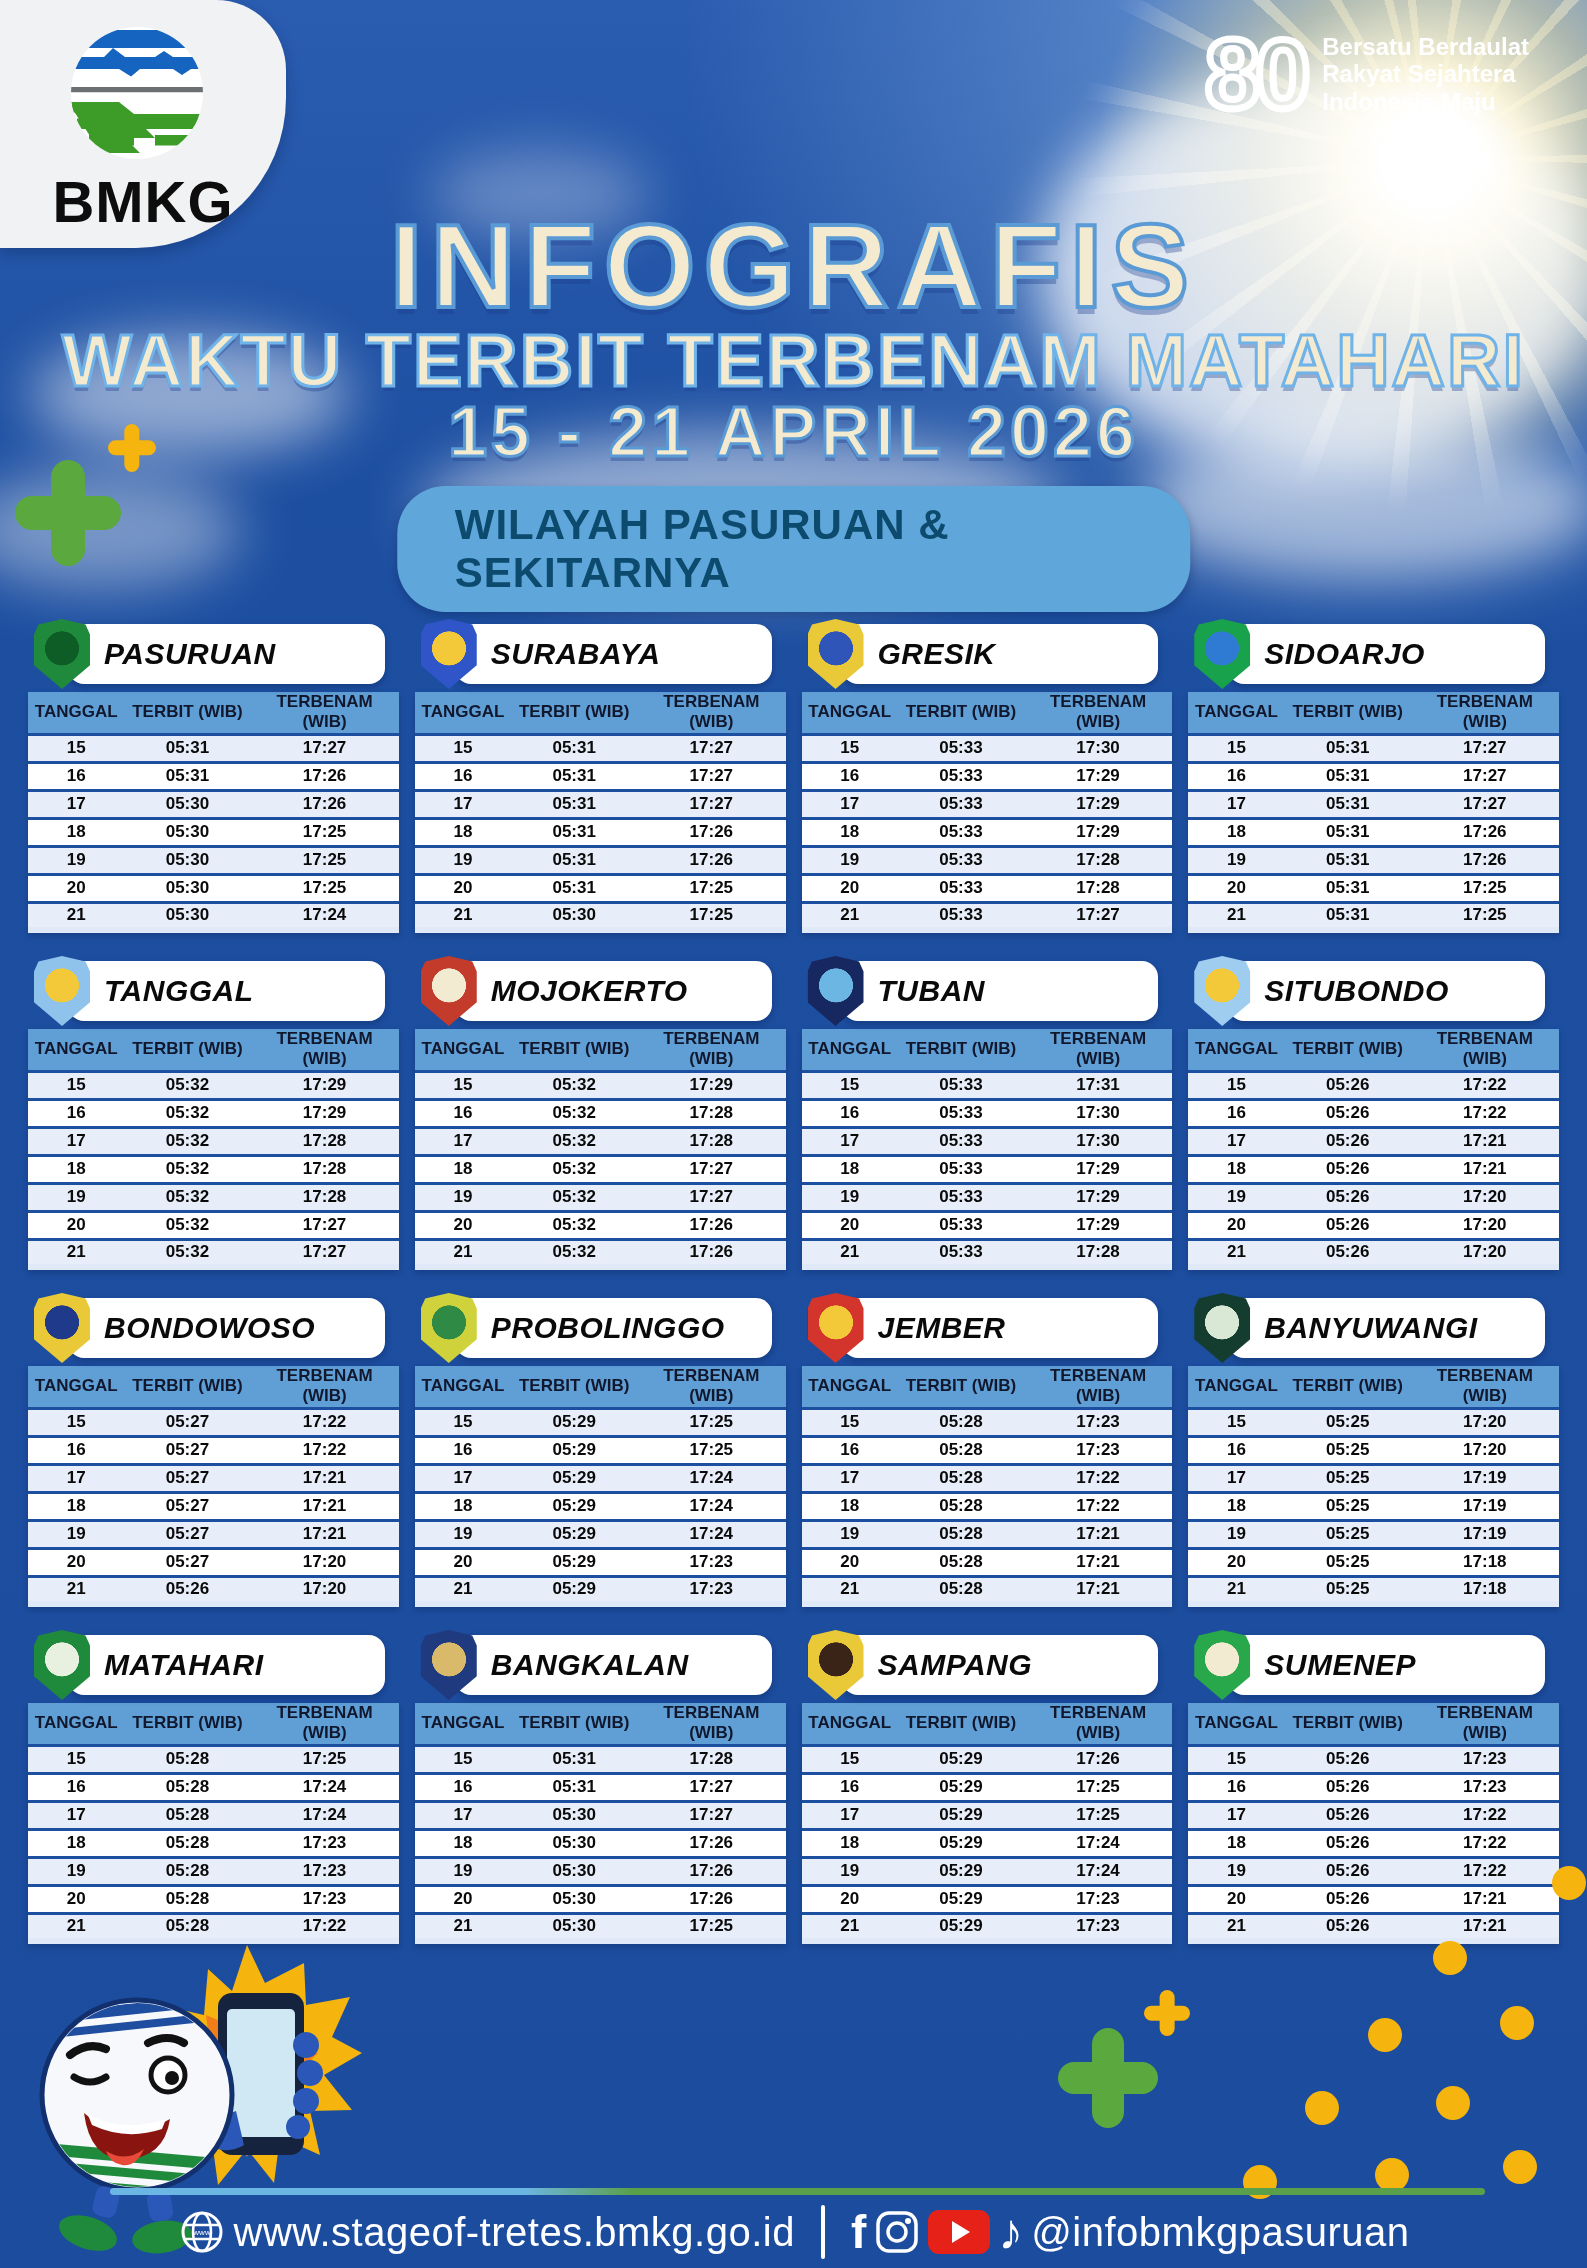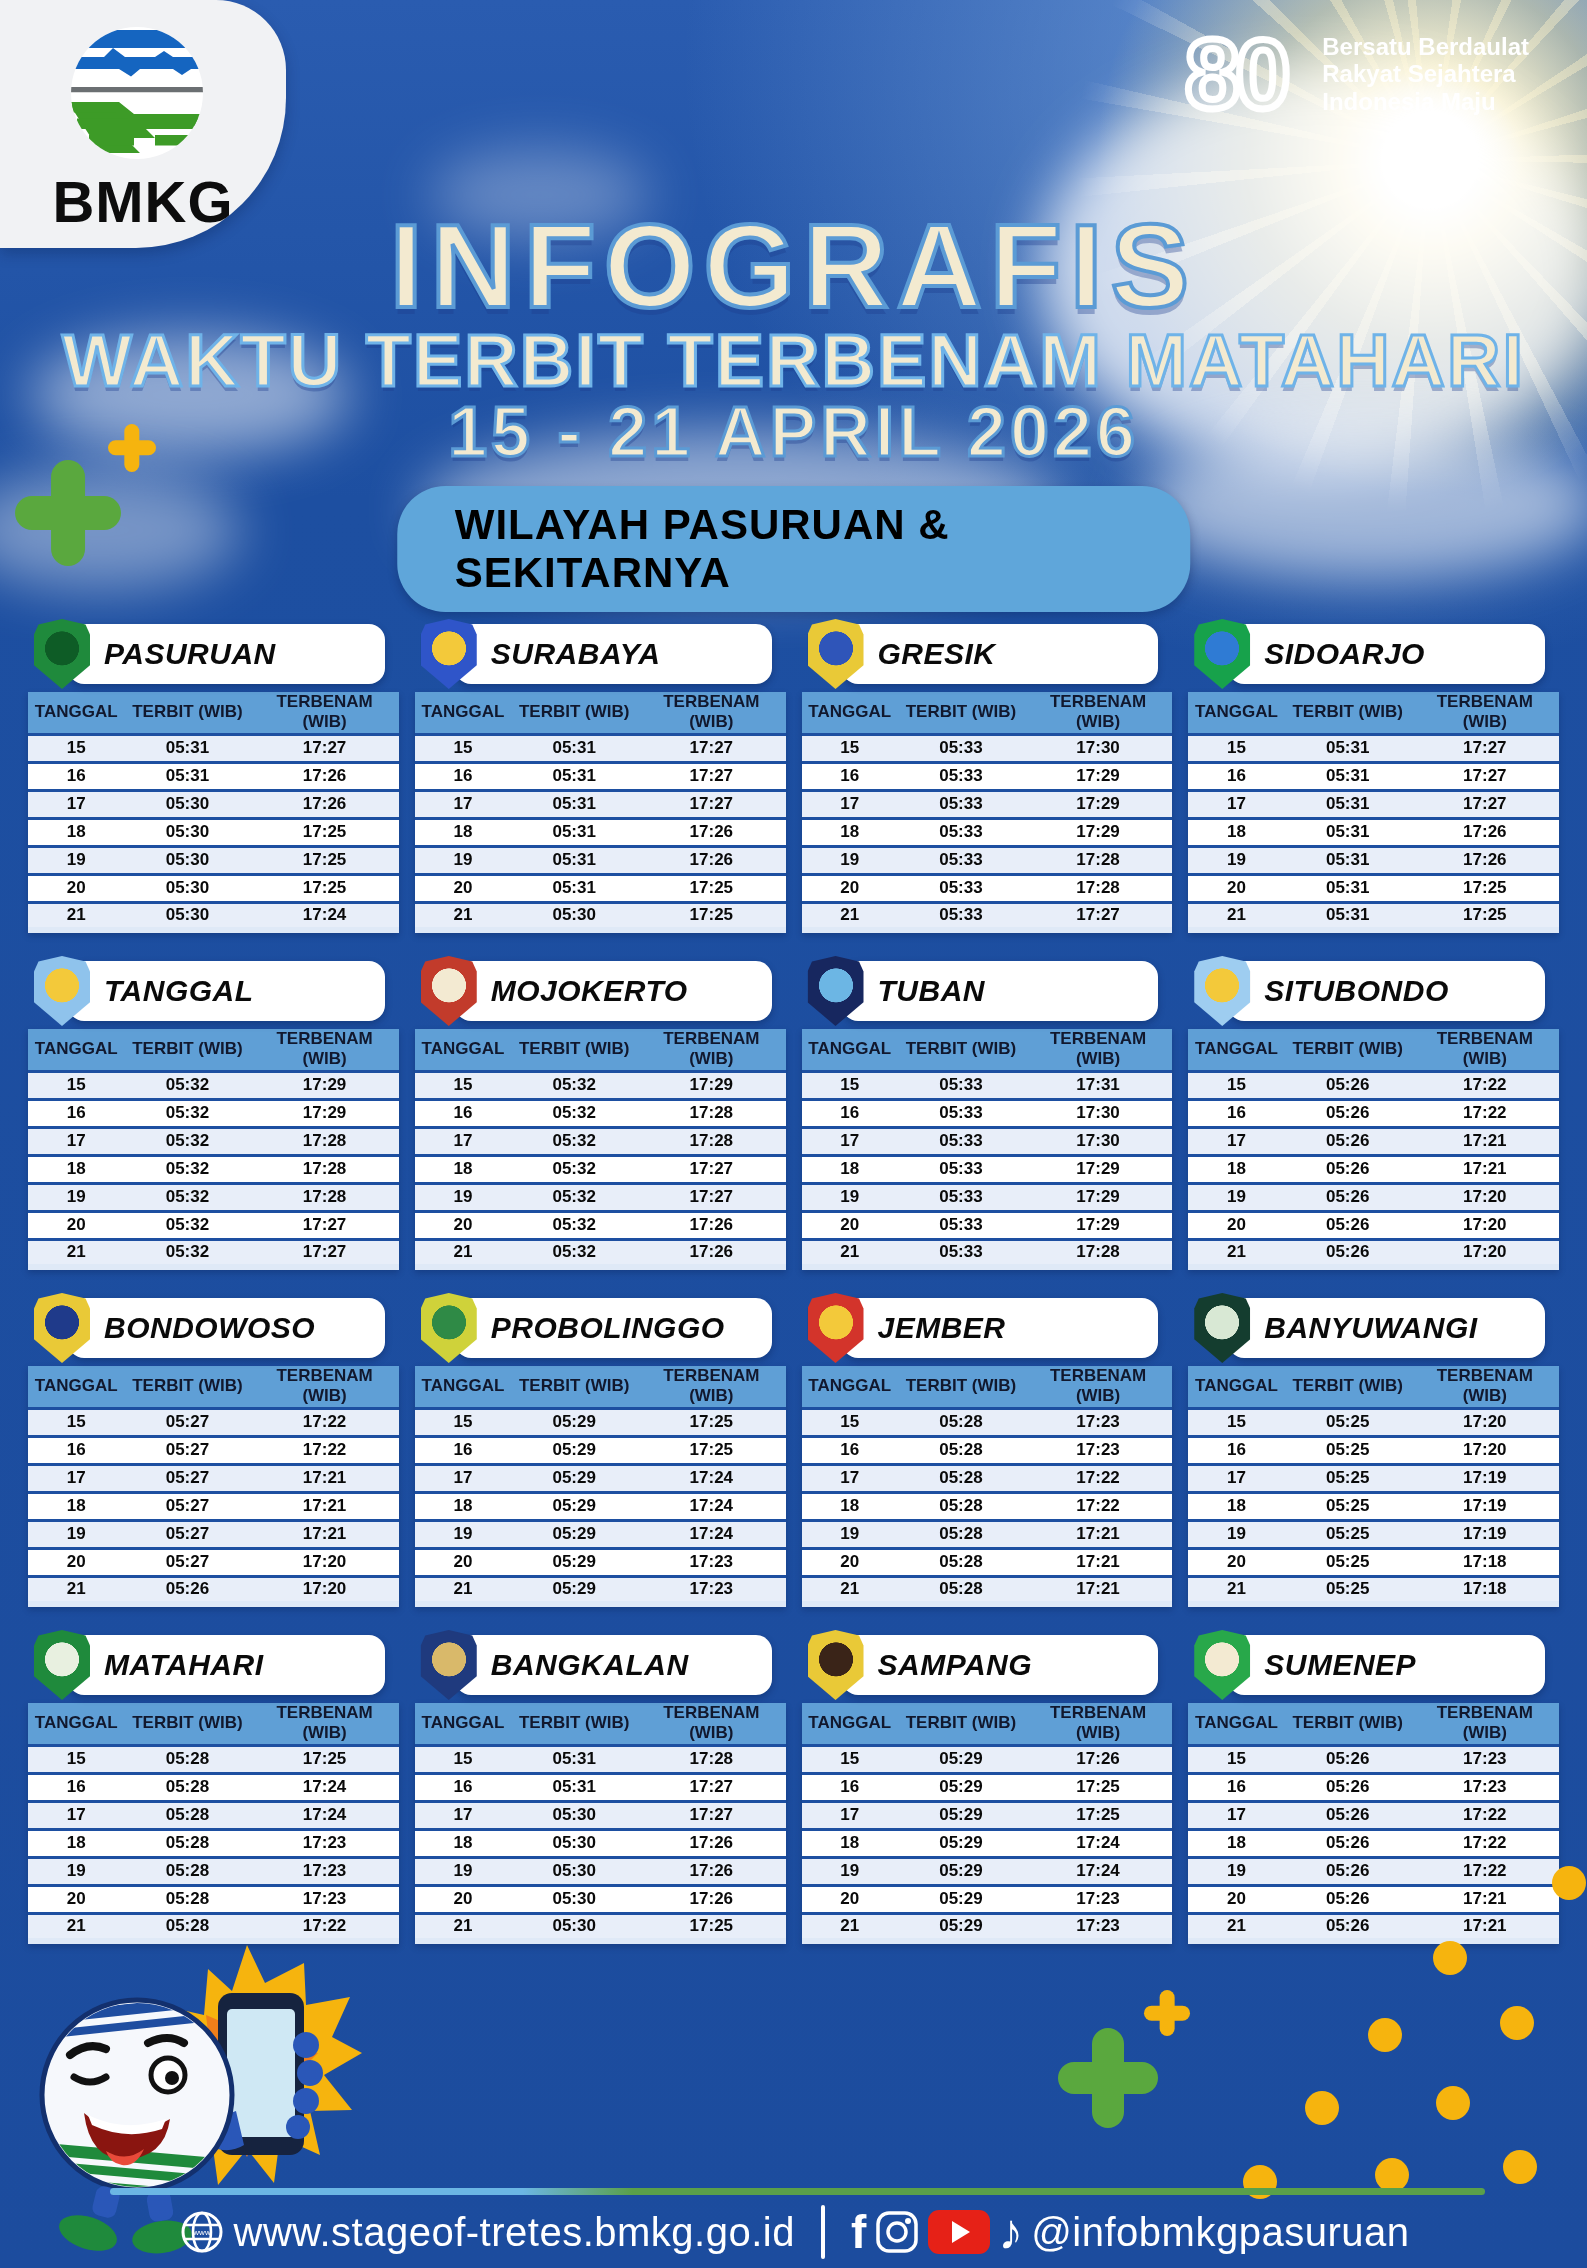--- a/index.html
+++ b/index.html
@@ -26,31 +26,31 @@
   .c6 { left:1140px; top:430px; width:460px; height:150px; opacity:.55; }
   
   .bmkg-card { position:absolute; left:0; top:0; width:286px; height:248px; background:#f1f2f4;
     border-radius:0 70px 150px 0; box-shadow:0 6px 14px rgba(0,20,60,.25); }
   .bmkg-logo { position:absolute; left:62px; top:18px; }
   .bmkg-word { position:absolute; left:0; width:100%; top:168px; text-align:center;
     font-size:58px; font-weight:900; letter-spacing:1px; color:#0d0d0d; }
   
   .anniv { position:absolute; right:58px; top:30px; display:flex; align-items:center; gap:16px; }
   .anniv-num { font-size:98px; font-weight:900; color:transparent; -webkit-text-stroke:7px #ffffff; line-height:.9; letter-spacing:-4px; }
-  .anniv-text { color:#fff; font-size:24px; font-weight:700; line-height:1.15;margin-left:20px; }
+  .anniv-text { color:#fff; font-size:24px; font-weight:700; line-height:1.15; }
   
   .title-block { position:absolute; left:0; width:100%; text-align:center; color:#f3ead0; font-weight:900; }
   .t1 { top:198px; font-size:118px; letter-spacing:8px; -webkit-text-stroke:4px #5b9bd5;
         text-shadow:0 7px 0 rgba(28,60,140,.35); }
   .t2 { top:318px; font-size:74px; letter-spacing:2px; -webkit-text-stroke:3px #6fb3e8;
         text-shadow:0 5px 0 rgba(28,60,140,.35); }
   .t3 { top:392px; font-size:70px; letter-spacing:4px; -webkit-text-stroke:3px #5b9bd5;
         text-shadow:0 5px 0 rgba(28,60,140,.35); }
   .region-pill { position:absolute; top:486px; left:50%; transform:translateX(-50%);
-    background:#5fa6da; color:#000000; font-size:42px; font-weight:700; letter-spacing:1px;
+    background:#5fa6da; color:#0c4a6e; font-size:42px; font-weight:700; letter-spacing:1px;
     padding:15px 58px; border-radius:48px; box-shadow:0 4px 10px rgba(0,20,60,.25); }
   
   .grid { position:absolute; left:28px; top:622px; width:1531px;
     display:grid; grid-template-columns:repeat(4,1fr); column-gap:16px; row-gap:26px; }
   .city-card { position:relative; }
   .city-head { position:relative; height:66px; margin-bottom:4px; }
   .emblem { position:absolute; left:6px; top:-3px; width:56px; height:70px; z-index:2;
     clip-path:polygon(50% 0%, 92% 8%, 100% 22%, 100% 66%, 50% 100%, 0% 66%, 0% 22%, 8% 8%);
     filter:drop-shadow(0 1px 1px rgba(0,0,0,.35)); }
   .name-pill { position:absolute; left:40px; right:14px; top:2px; height:60px; background:#fff;

